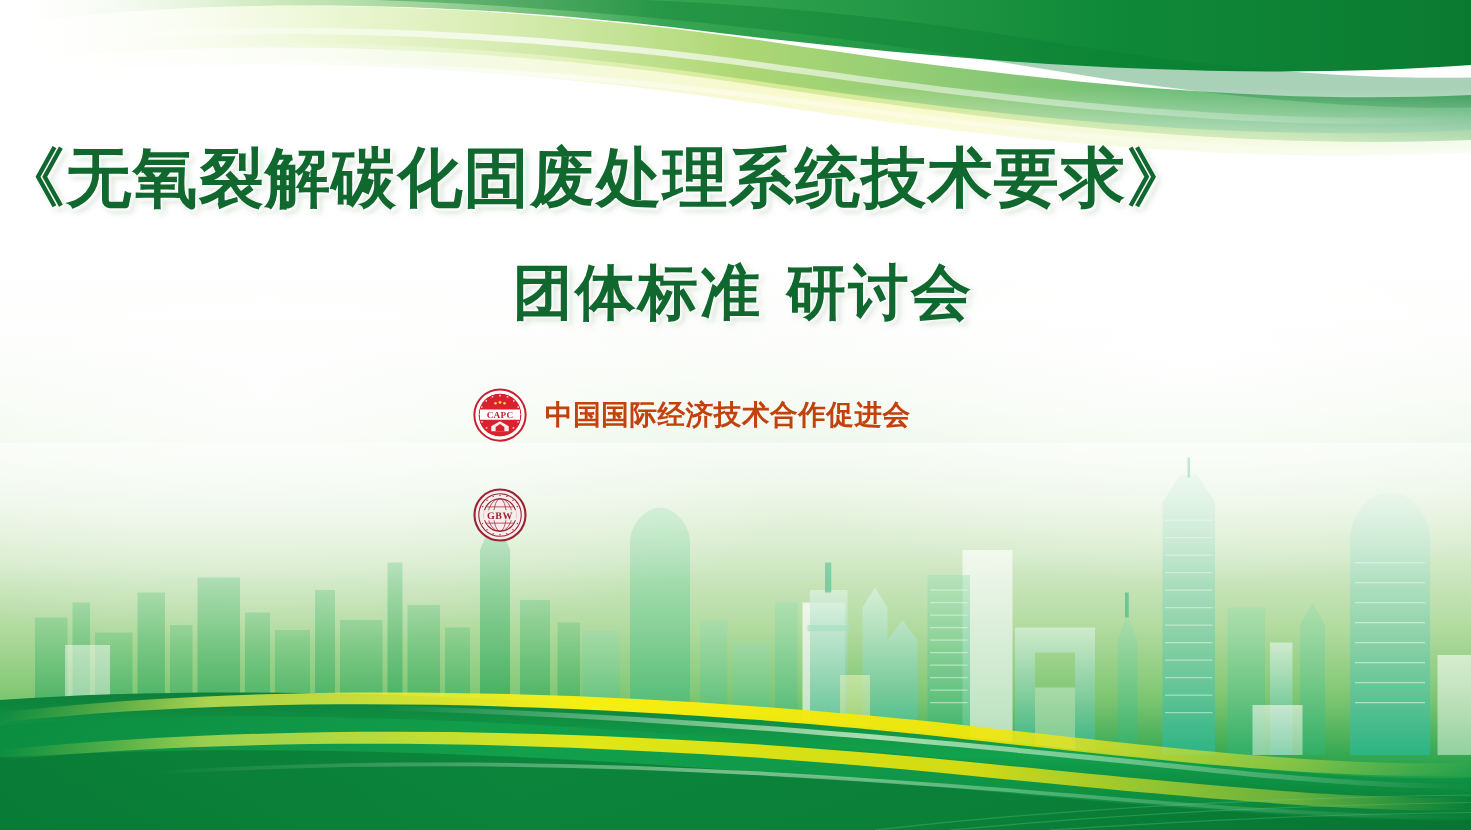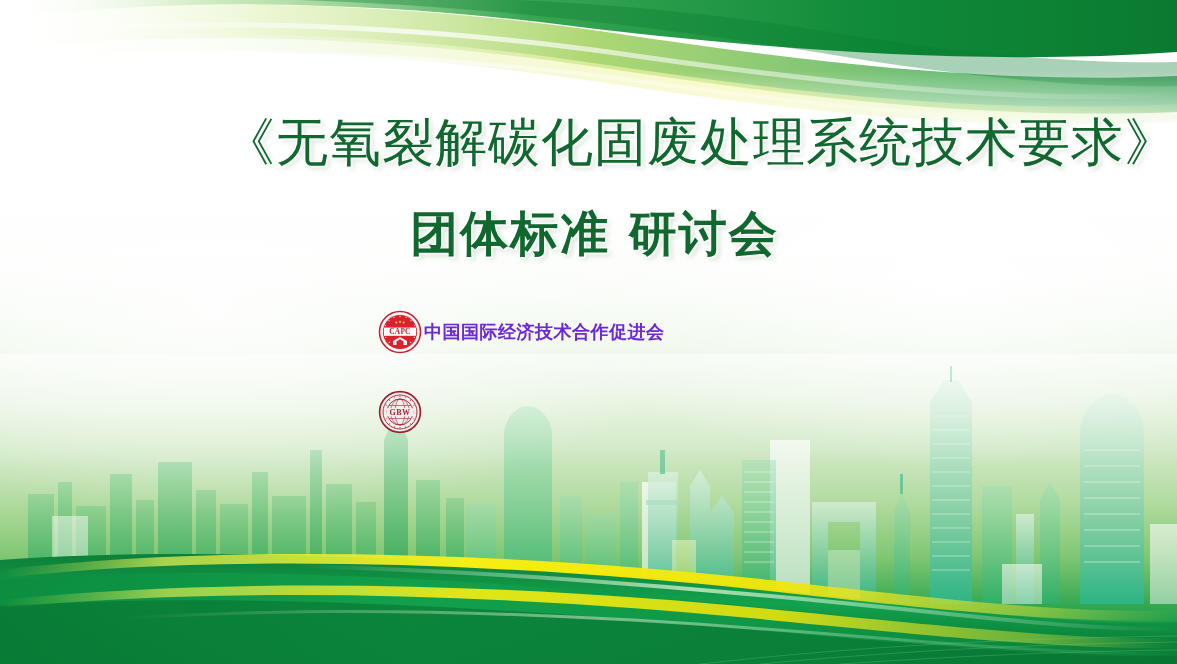--- a/index.html
+++ b/index.html
@@ -61,32 +61,31 @@
     position:absolute; left:0; bottom:0; width:100%; height:130px;
     overflow:hidden;
   }
   .bottom-band svg{ display:block; width:100%; height:100%; }
 
   
   .content{ position:absolute; inset:0; }
 
   .title{
     position:absolute; left:0; right:0; top:108px;
-    text-align:right;
+    text-align:left;
     font-family:"DejaVu Sans","Liberation Sans",sans-serif;
-    font-size:52px; font-weight:normal;
+    font-size:52px; font-weight:bold;
     letter-spacing:1px;
     color:#11682f;
     text-shadow:
        1px 1px 0 rgba(255,255,255,.95),
        2px 2px 2px rgba(255,255,255,.8),
       -1px -1px 0 rgba(255,255,255,.7),
        3px 3px 5px rgba(150,180,150,.45);
     white-space:nowrap;
-    margin-left:23px;
   }
   .subtitle{
     position:absolute; left:0; right:0; top:202px;
     text-align:center;
     font-family:"DejaVu Sans","Liberation Sans",sans-serif;
     font-size:48px; font-weight:bold;
     letter-spacing:2px;
     color:#11682f;
     text-shadow:
        1px 1px 0 rgba(255,255,255,.95),
@@ -98,24 +97,24 @@
   }
 
   .orgs{ position:absolute; left:378px; top:306px; }
   .org-row{ display:flex; align-items:center; height:52px;text-align:right; }
   .org-row + .org-row{ margin-top:28px; }
 
   .org-logo{ width:44px; height:44px; flex:0 0 44px; position:relative; }
   .org-logo svg{ display:block; width:44px; height:44px; }
 
   .org-label{
-    margin-left:2px;
+    margin-left:14px;
     font-family:"DejaVu Sans","Liberation Sans",sans-serif;
-    font-size:18px; font-weight:600;
-    color:#6d28d9;
+    font-size:22px; font-weight:600;
+    color:#c2410c;
     white-space:nowrap;
     letter-spacing:.5px;
   }
 </style>
 </head>
 <body>
 
 <div class="slide">
 
   <div class="bg-base"></div>

